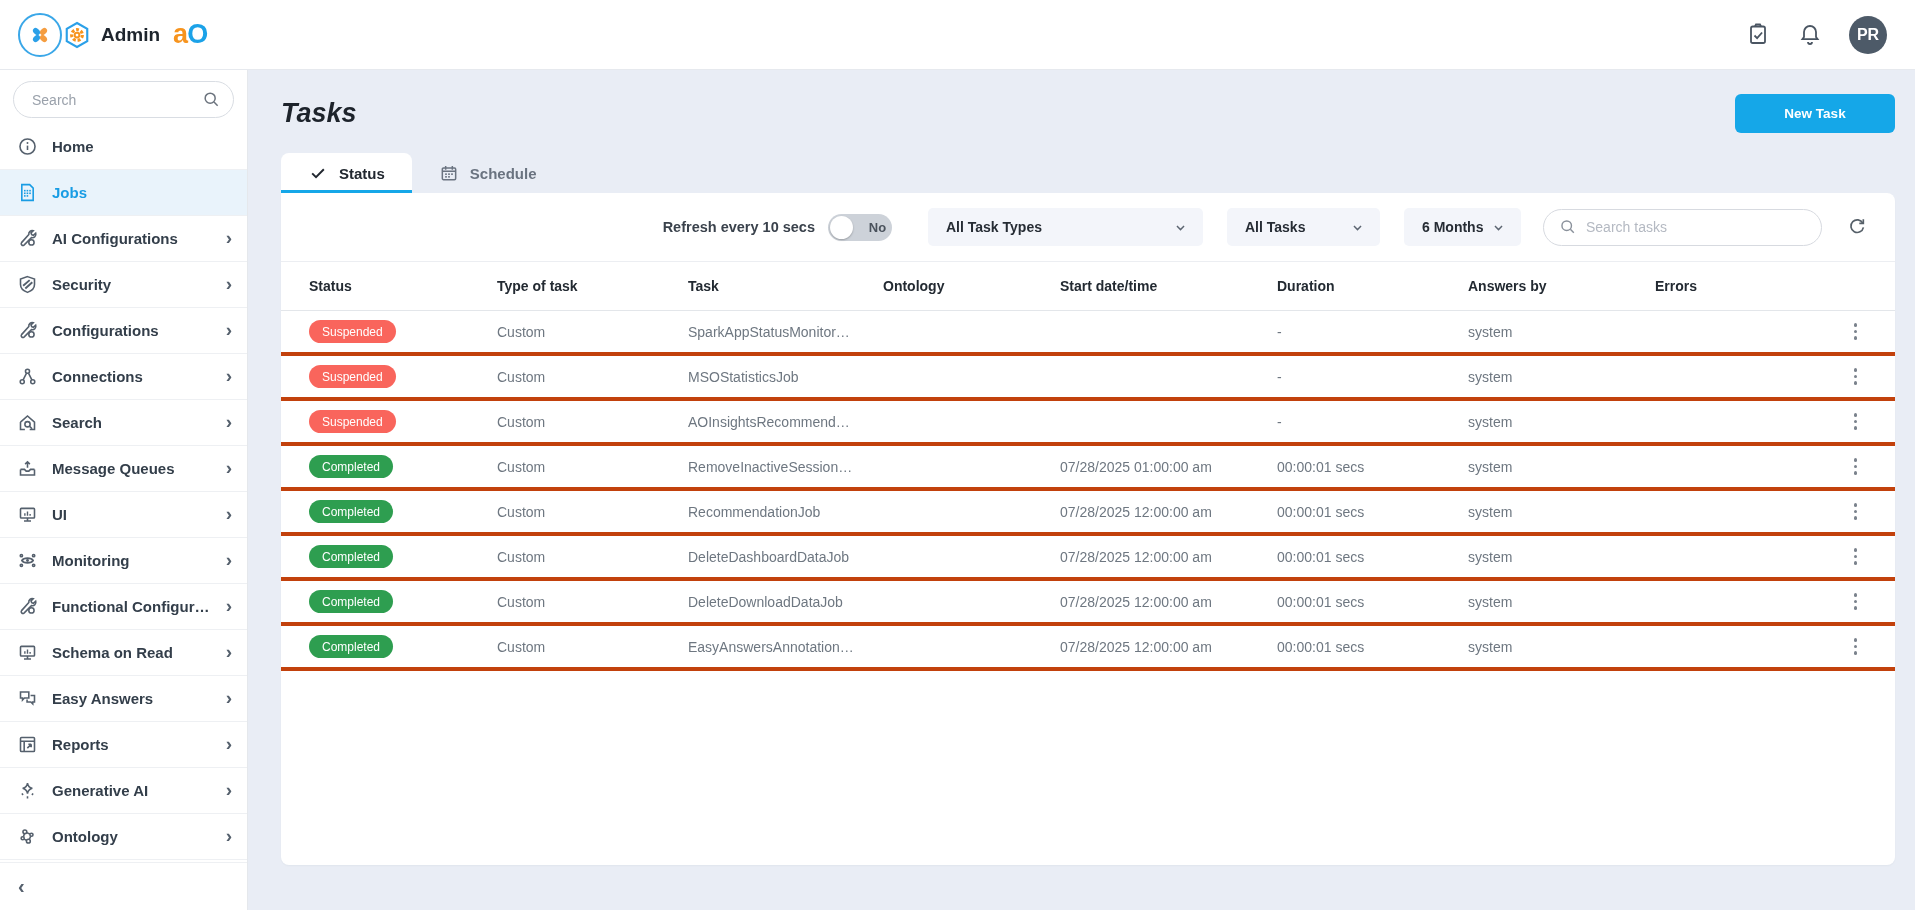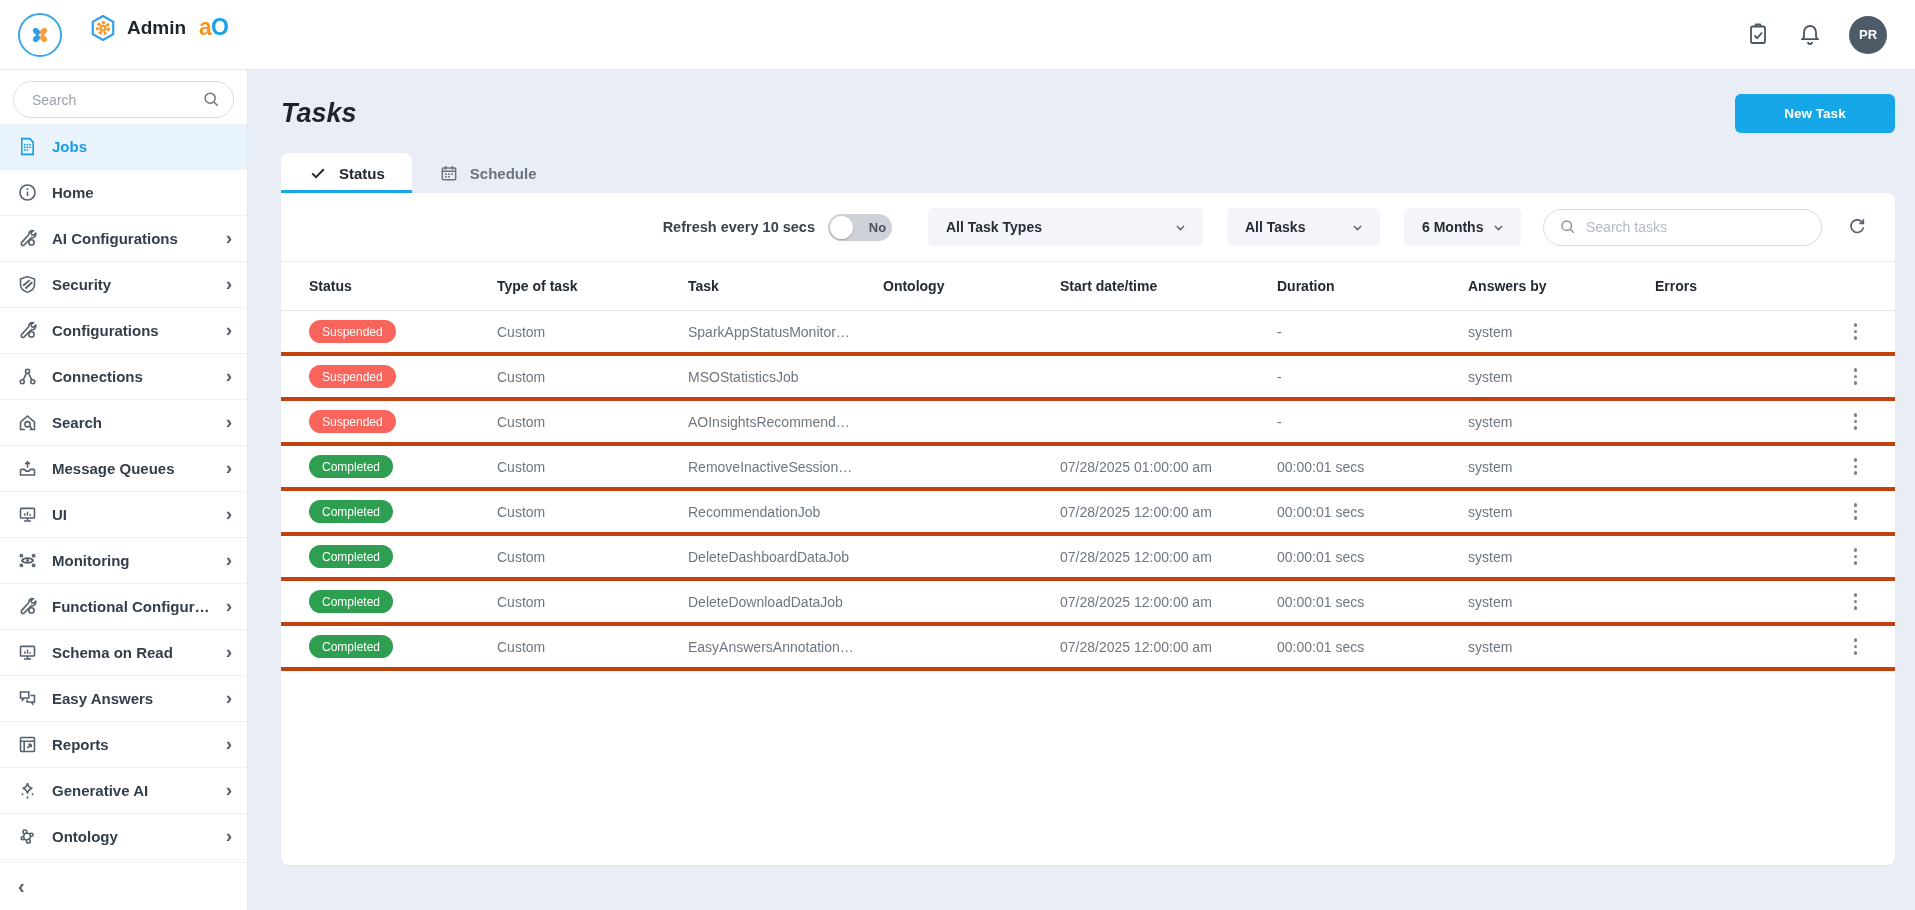--- a/index.html
+++ b/index.html
@@ -3,34 +3,34 @@
 <meta charset="utf-8">
 <style>
   * { margin:0; padding:0; box-sizing:border-box; }
   html,body { width:1915px; height:910px; overflow:hidden; background:#e9edf5;
     font-family:"Liberation Sans", sans-serif; }
   .app { width:100%; height:100%; display:flex; flex-direction:column; }
 
   
   .topbar { height:70px; background:#fff; border-bottom:1px solid #e6e9ee;
     display:flex; align-items:center; justify-content:space-between; padding:0 28px 0 18px; flex:0 0 auto; }
-  .brand { display:flex; align-items:flex-start; gap:26px; }
+  .brand { display:flex; align-items:center; }
   .logo-circle { width:44px; height:44px; border-radius:50%; border:2px solid #3aa7e8;
     display:flex; align-items:center; justify-content:center; cursor:pointer; background:#fff; }
   .logo-circle svg { width:26px; height:26px; }
   .admin-brand { display:flex; align-items:center; gap:9px; }
   .hex svg { width:30px; height:30px; display:block; }
   .admin-text { font-size:19px; font-weight:700; color:#1e252d; }
-  .ao-logo { font-size:23px; font-weight:800; letter-spacing:-1px; margin-left:4px; }
+  .ao-logo { font-size:27px; font-weight:800; letter-spacing:-1px; margin-left:4px; }
   .ao-logo .a { color:#f7941e; } .ao-logo .o { color:#1ba2e8; }
   .top-actions { display:flex; align-items:center; gap:26px; }
   .icon-btn { background:none; border:none; cursor:pointer; color:#4a5562; width:26px; height:26px; }
   .icon-btn svg { width:24px; height:24px; }
   .avatar { width:38px; height:38px; border-radius:50%; background:#4d5a68; color:#fff;
-    font-size:13px; font-weight:700; display:flex; align-items:center; justify-content:center; cursor:pointer; }
+    font-size:16px; font-weight:700; display:flex; align-items:center; justify-content:center; cursor:pointer; }
 
   
   .body-row { flex:1; display:flex; min-height:0; }
 
   
   .sidebar { width:248px; background:#fff; border-right:1px solid #e5e8ec; display:flex; flex-direction:column; }
   .side-search { position:relative; margin:11px 13px 6px; }
   .side-search input { width:100%; height:37px; border:1px solid #d9dde3; border-radius:19px;
     padding:0 38px 0 18px; font-size:14px; color:#333; outline:none; font-family:inherit; }
   .side-search input::placeholder { color:#9aa1ab; }
@@ -156,45 +156,45 @@
   <div class="body-row">
     <aside class="sidebar">
       <div class="side-search">
         <input type="text" placeholder="Search" style="">
         <span class="mag"><svg viewBox="0 0 24 24" fill="none" stroke="currentColor" stroke-width="1.8">
               <circle cx="11" cy="11" r="6"></circle>
               <path d="M15.6 15.6L20 20"></path>
             </svg></span>
       </div>
       <nav class="side-nav" id="side-nav">
+  <div class="side-item">
+    <span class="s-icon"><svg viewBox="0 0 24 24" fill="none" stroke="currentColor" stroke-width="1.8">
+                <circle cx="12" cy="12" r="8.6"></circle>
+                <path d="M12 11v5"></path>
+                <circle cx="12" cy="8" r="1.1" fill="currentColor" stroke="none"></circle>
+              </svg></span>
+    <span class="s-label">Home</span>
+    <span class="s-chev" style="visibility: hidden;">›</span>
+  </div>
+
   <div class="side-item active">
     <span class="s-icon"><svg viewBox="0 0 24 24" fill="none" stroke="currentColor" stroke-width="1.8">
                 <path d="M5.5 3h9l4 4v14h-13z"></path>
                 <g fill="currentColor" stroke="none">
                   <rect x="8" y="9" width="1.8" height="1.8"></rect>
                   <rect x="11" y="9" width="1.8" height="1.8"></rect>
                   <rect x="14" y="9" width="1.8" height="1.8"></rect>
                   <rect x="8" y="12" width="1.8" height="1.8"></rect>
                   <rect x="11" y="12" width="1.8" height="1.8"></rect>
                   <rect x="14" y="12" width="1.8" height="1.8"></rect>
                   <rect x="8" y="15" width="1.8" height="1.8"></rect>
                   <rect x="11" y="15" width="1.8" height="1.8"></rect>
                 </g>
               </svg></span>
     <span class="s-label">Jobs</span>
-    <span class="s-chev" style="visibility: hidden;">›</span>
-  </div>
-
-  <div class="side-item">
-    <span class="s-icon"><svg viewBox="0 0 24 24" fill="none" stroke="currentColor" stroke-width="1.8">
-                <circle cx="12" cy="12" r="8.6"></circle>
-                <path d="M12 11v5"></path>
-                <circle cx="12" cy="8" r="1.1" fill="currentColor" stroke="none"></circle>
-              </svg></span>
-    <span class="s-label">Home</span>
     <span class="s-chev" style="visibility: hidden;">›</span>
   </div>
 
   <div class="side-item">
     <span class="s-icon"><svg viewBox="0 0 24 24" fill="none" stroke="currentColor" stroke-width="1.8">
                 <path d="M13.5 7.5A4 4 0 0 1 18.7 3L16 5.7l.8 1.9 1.9.8L21.4 6a4 4 0 0 1-4.9 5L8 19.5a2 2 0 0 1-2.8-2.8z"></path>
                 <circle cx="16.5" cy="16.5" r="3"></circle>
               </svg></span>
     <span class="s-label">AI Configurations</span>
     <span class="s-chev">›</span>

